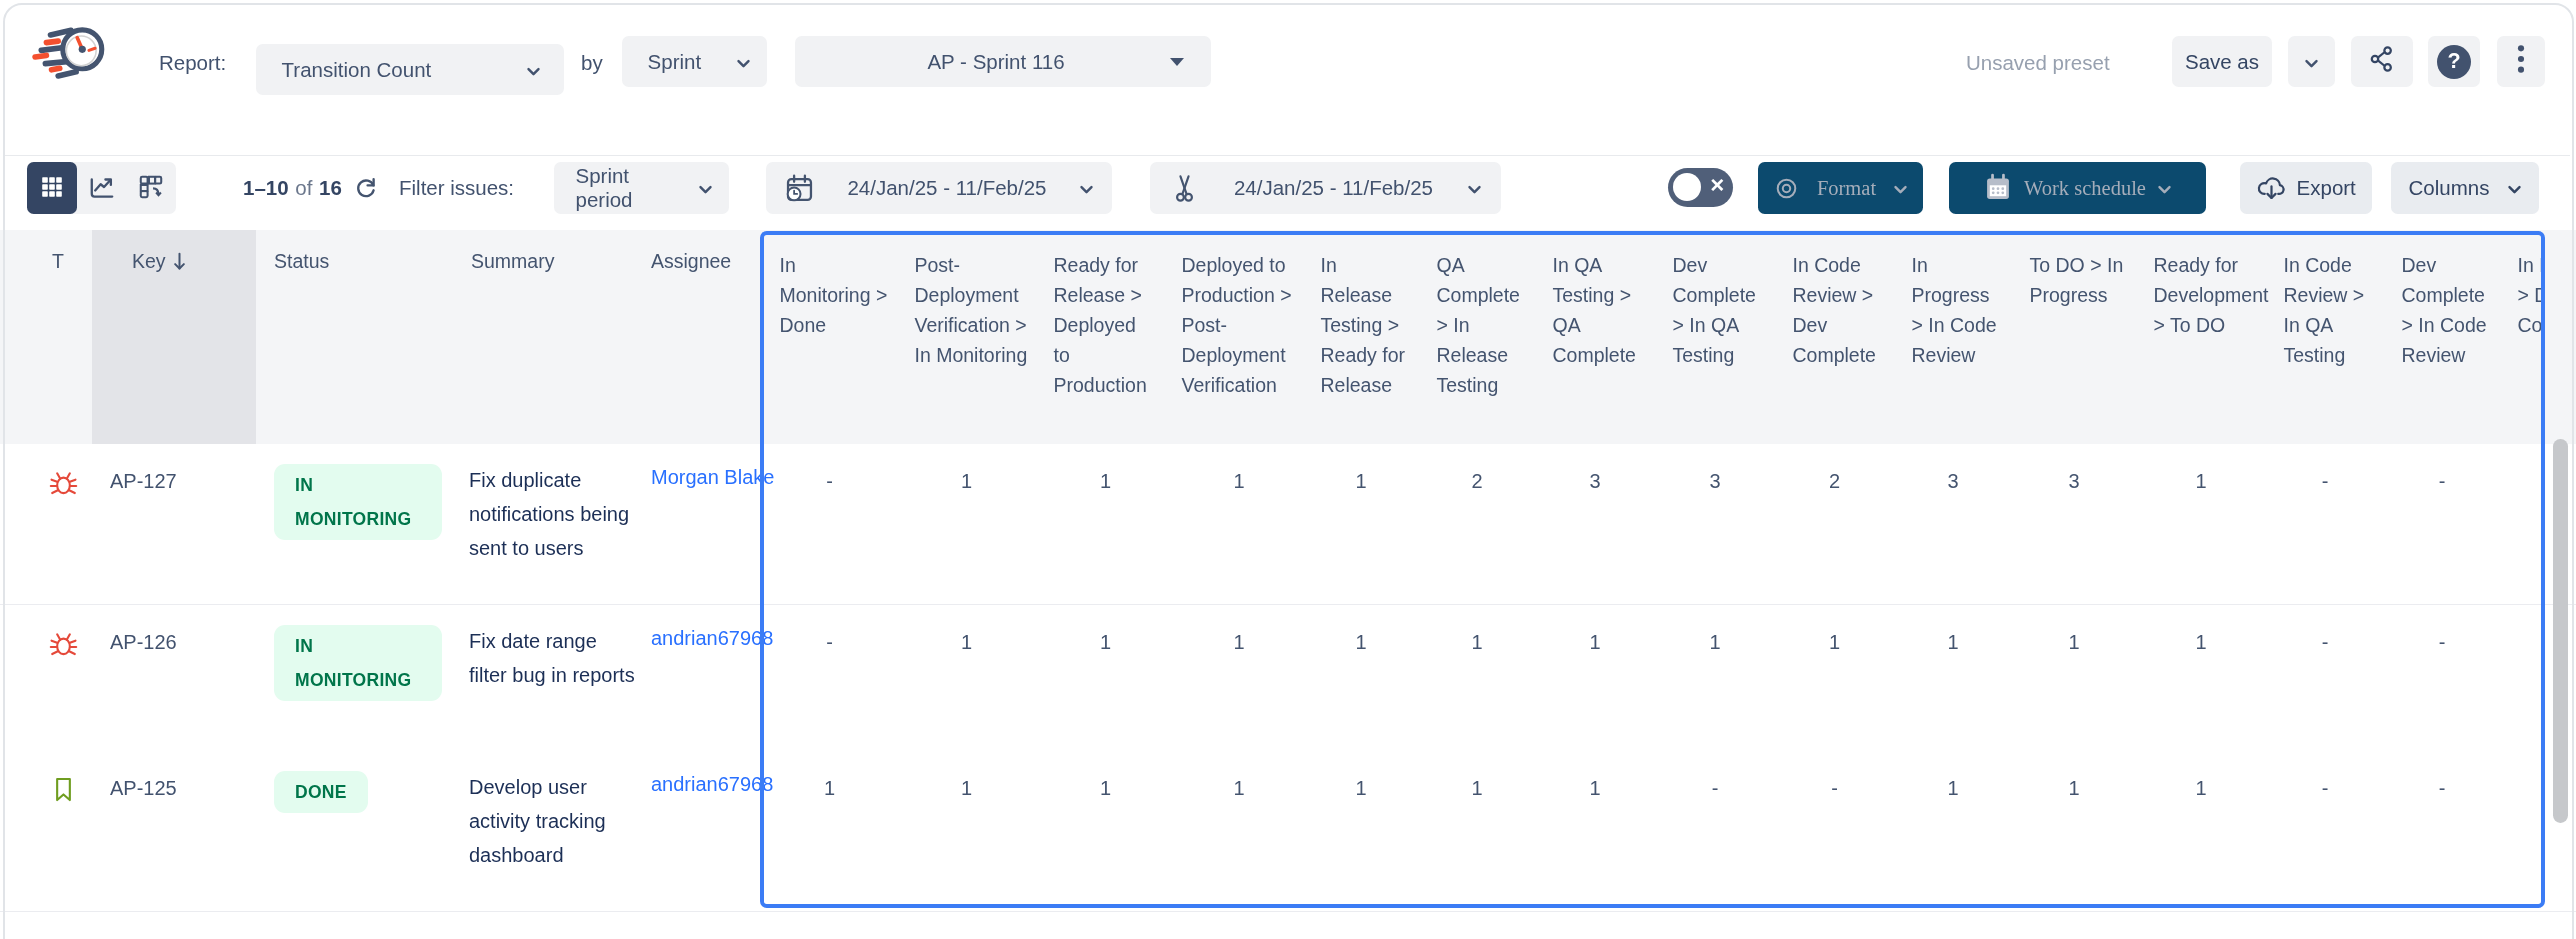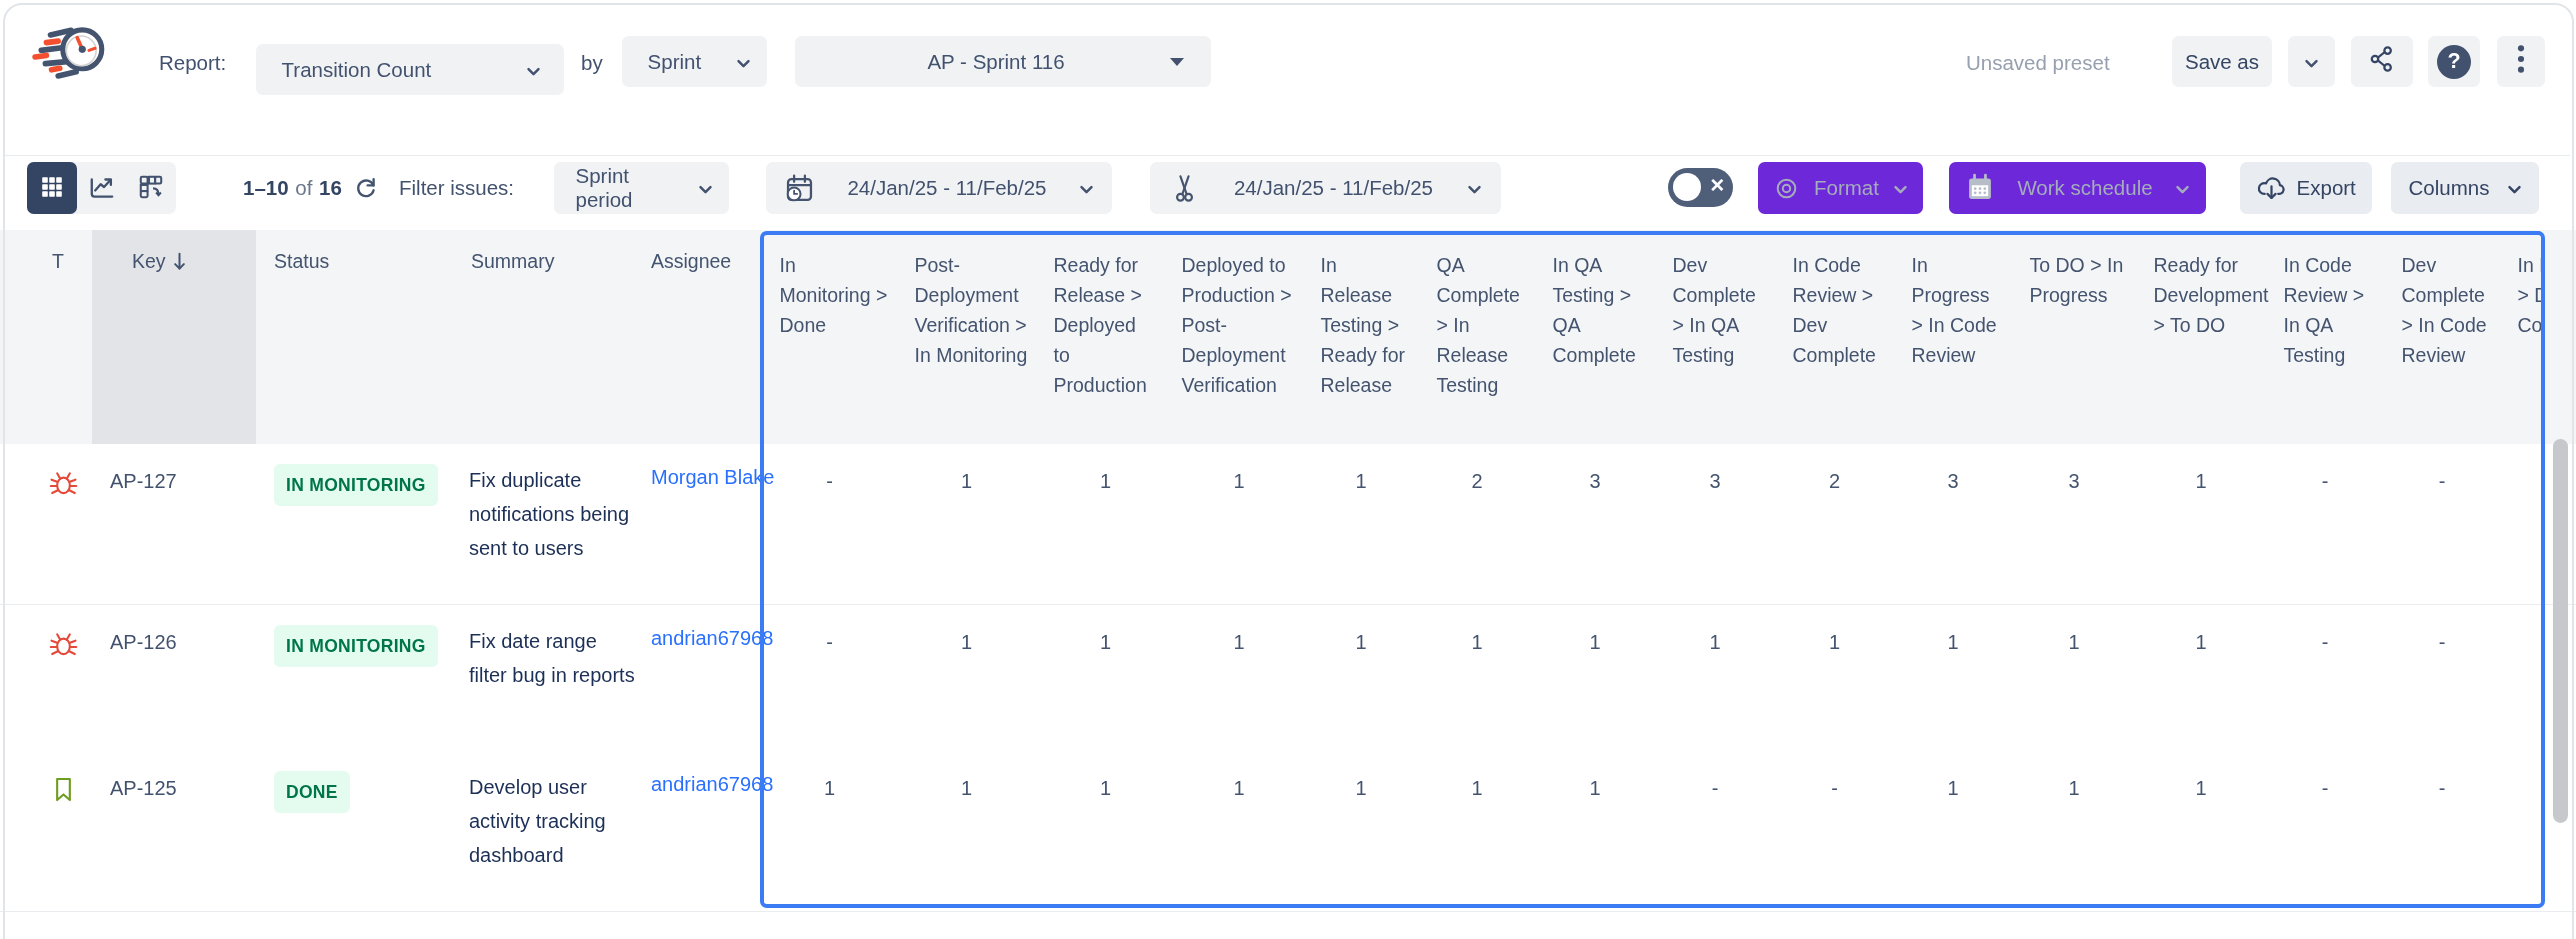--- a/index.html
+++ b/index.html
@@ -7,37 +7,37 @@
     font-family: "Liberation Sans", sans-serif; color: #42526e; }
   .abs { position: absolute; }
   #app { position: absolute; inset: 0; width: 2576px; height: 939px; background: #fff; }
   .frame { position: absolute; left: 2.7px; top: 2.7px; width: 2571px; height: 1077px;
     border: 2px solid #e1e4e8; border-radius: 19px; pointer-events: none; z-index: 60; }
   
   .btn { position: absolute; background: #f1f2f4; border-radius: 6.7px; display: flex;
     align-items: center; justify-content: center; gap: 10.8px; color: #42526e;
     font-size: 20.5px; height: 51px; top: 36px; }
   .tbtn { top: 162px; height: 52px; }
-  .btn.disabled { background: #6d28d9; color: #a5adba; }
+  .btn.disabled { background: #0c4a6e; color: #a5adba; font-family: Liberation Serif, serif; }
   .btn.darker { background: #e9ecf0; }
   .lbl { position: absolute; font-size: 20.5px; color: #42526e; }
   .divider { position: absolute; left: 5.4px; top: 155px; width: 2565px; height: 1.3px; background: #e8eaed; }
   
   .thead { position: absolute; left: 0; top: 230px; width: 2576px; height: 214px; background: #f4f5f7; }
   .key-col-shade { position: absolute; left: 92px; top: 0; width: 164px; height: 214px; background: #e3e4e8; }
   .th { position: absolute; top: 20px; font-size: 19.5px; color: #44546f; font-weight: 500; display: flex; gap: 6.7px; align-items: flex-start; }
   .trans-head { position: absolute; left: 762px; top: 0; width: 1783px; height: 214px;
     overflow: hidden; display: flex; }
   .trans-th { flex: none; padding: 20px 6.7px 0 17.5px; font-size: 19.5px; line-height: 30px; color: #44546f; }
   .tbody { position: absolute; left: 0; top: 444px; width: 2576px; height: 495px; }
   .row { position: absolute; left: 0; width: 2576px; height: 161px; background: #fff; border-bottom: 1.3px solid #ebecf0; }
   .type-ico { position: absolute; left: 48px; top: 23px; }
   .key-cell { position: absolute; left: 110px; top: 25.6px; font-size: 20px; font-weight: 500; color: #42526e; }
   .badge { position: absolute; left: 274px; top: 20px; display: inline-block; background: #e3fcef; color: #00754a;
-    font-weight: 700; font-size: 17.5px; line-height: 34px; padding: 4px 12px; border-radius: 6px; max-width: 168px; letter-spacing: 0.3px; }
+    font-weight: 700; font-size: 17.5px; line-height: 34px; padding: 4px 21px; border-radius: 11px; max-width: 168px; letter-spacing: 0.3px; }
   .summary-cell { position: absolute; left: 469px; top: 19px; width: 170px; font-size: 20px; line-height: 34px; color: #1c2f56; }
   .assignee-cell { position: absolute; left: 651px; top: 21.5px; width: 138px; font-size: 20px; color: #2970ff; }
   .vals { position: absolute; left: 762px; top: 0; width: 1783px; height: 100%; overflow: hidden; display: flex; }
   .val { flex: none; padding-top: 25.6px; text-align: center; font-size: 20px; color: #44546f; }
   .blue-outline { position: absolute; left: 760px; top: 231px; width: 1785px; height: 677px;
     border: 4.7px solid #3b7cf5; border-radius: 6.7px; z-index: 30; pointer-events: none; }
   .vscroll { position: absolute; left: 2553px; top: 439px; width: 15px; height: 384px;
     border-radius: 7.4px; background: #c6c8cb; z-index: 40; }
   
   .toggle { position: absolute; left: 1668px; top: 168px; width: 65px; height: 39px; border-radius: 19.5px;
@@ -273,21 +273,21 @@
         </svg>
     </span>
     <span>Format</span>
     <span>
       <svg width="15" height="10" viewBox="0 0 20 14">
           <path d="M3 3 L10 10 L17 3" fill="none" stroke="#a5adba" stroke-width="3.4" stroke-linecap="round" stroke-linejoin="round"></path>
         </svg>
     </span>
   </div>
 
-  <div class="btn tbtn disabled" style="left:1949px;width:257px;justify-content:space-between;padding:0 16px;">
+  <div class="btn tbtn disabled" style="left:1949px;width:257px;padding:0 16px;">
     <span style="display:flex;">
       <svg width="30" height="30" viewBox="0 0 44 44">
           <rect x="6" y="8" width="32" height="30" rx="4" fill="#b6bdc9"></rect>
         <line x1="14" y1="3" x2="14" y2="11" stroke="#b6bdc9" stroke-width="4" stroke-linecap="round"></line>
         <line x1="30" y1="3" x2="30" y2="11" stroke="#b6bdc9" stroke-width="4" stroke-linecap="round"></line>
         <rect x="10" y="18" width="24" height="16" fill="#fff"></rect>
         <g fill="#b6bdc9">
             <circle cx="15" cy="23" r="2"></circle>
             <circle cx="22" cy="23" r="2"></circle>
             <circle cx="29" cy="23" r="2"></circle>

